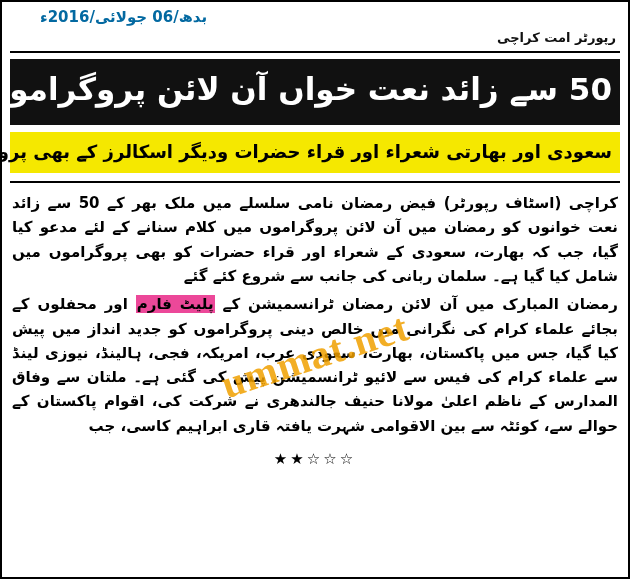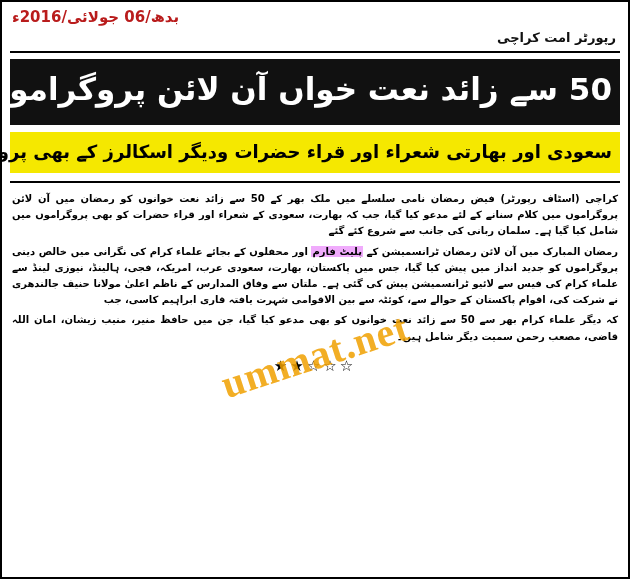--- a/index.html
+++ b/index.html
@@ -19,25 +19,26 @@
     height: 579px;
     box-sizing: border-box;
     border: 2px solid #000000;
     background: #ffffff;
     overflow: hidden;
   }
   
   .date-line {
     text-align: left;
     padding: 6px 0 0 10px;
-    color: #b91c1c;
+    color: #0369a1;
     font-size: 15px;
     font-weight: bold;
     direction: rtl;
     font-family: "DejaVu Sans", sans-serif;
+    margin-left: 28px;
   }
   
   .masthead {
     text-align: right;
     padding: 4px 12px 4px 0;
     font-size: 13px;
     font-weight: bold;
     color: #111111;
     direction: rtl;
   }
@@ -83,28 +84,28 @@
     margin: 8px 8px 0 8px;
   }
   
   .body-wrap {
     position: relative;
     margin: 8px 10px 0 10px;
     direction: rtl;
   }
   .body-copy p {
     margin: 0 0 4px 0;
-    font-size: 10px;
+    font-size: 15px;
     line-height: 1.62;
     text-align: justify;
     color: #000000;
     font-weight: bold;
   }
   .highlight {
-    background: #f0abfc;
+    background: #ec4899;
     padding: 0 1px;
   }
   
   .stars {
     text-align: center;
     font-size: 15px;
     letter-spacing: 3px;
     color: #000000;
     margin-top: 12px;
     direction: ltr;
@@ -146,21 +147,20 @@
   <div class="sub-band">
     <div class="sl">سعودی اور بھارتی شعراء اور قراء حضرات ودیگر اسکالرز کے بھی پروگرام پیش ہوئے</div>
   </div>
 
   <div class="thin-rule"></div>
 
   <div class="body-wrap">
     <div class="body-copy">
       <p>کراچی (اسٹاف رپورٹر) فیض رمضان نامی سلسلے میں ملک بھر کے 50 سے زائد نعت خوانوں کو رمضان میں آن لائن پروگراموں میں کلام سنانے کے لئے مدعو کیا گیا، جب کہ بھارت، سعودی کے شعراء اور قراء حضرات کو بھی پروگراموں میں شامل کیا گیا ہے۔ سلمان ربانی کی جانب سے شروع کئے گئے</p>
       <p>رمضان المبارک میں آن لائن رمضان ٹرانسمیشن کے <span class="highlight">پلیٹ فارم</span> اور محفلوں کے بجائے علماء کرام کی نگرانی میں خالص دینی پروگراموں کو جدید انداز میں پیش کیا گیا، جس میں پاکستان، بھارت، سعودی عرب، امریکہ، فجی، ہالینڈ، نیوزی لینڈ سے علماء کرام کی فیس سے لائیو ٹرانسمیشن پیش کی گئی ہے۔ ملتان سے وفاق المدارس کے ناظم اعلیٰ مولانا حنیف جالندھری نے شرکت کی، اقوام پاکستان کے حوالے سے، کوئٹہ سے بین الاقوامی شہرت یافتہ قاری ابراہیم کاسی، جب</p>
-      <p>کہ دیگر علماء کرام بھر سے 50 سے زائد نعت خوانوں کو بھی مدعو کیا گیا، جن میں حافظ منیر، منیب زیشان، امان اللہ قاضی، مصعب رحمن سمیت دیگر شامل ہیں۔</p>
     </div>
 
     <div class="stars">
       <span class="star-filled">★</span><span class="star-filled">★</span><span class="star-empty">☆</span><span class="star-empty">☆</span><span class="star-empty">☆</span>
     </div>
   </div>
 
   <div class="watermark">ummat.net</div>
 
 </div>

